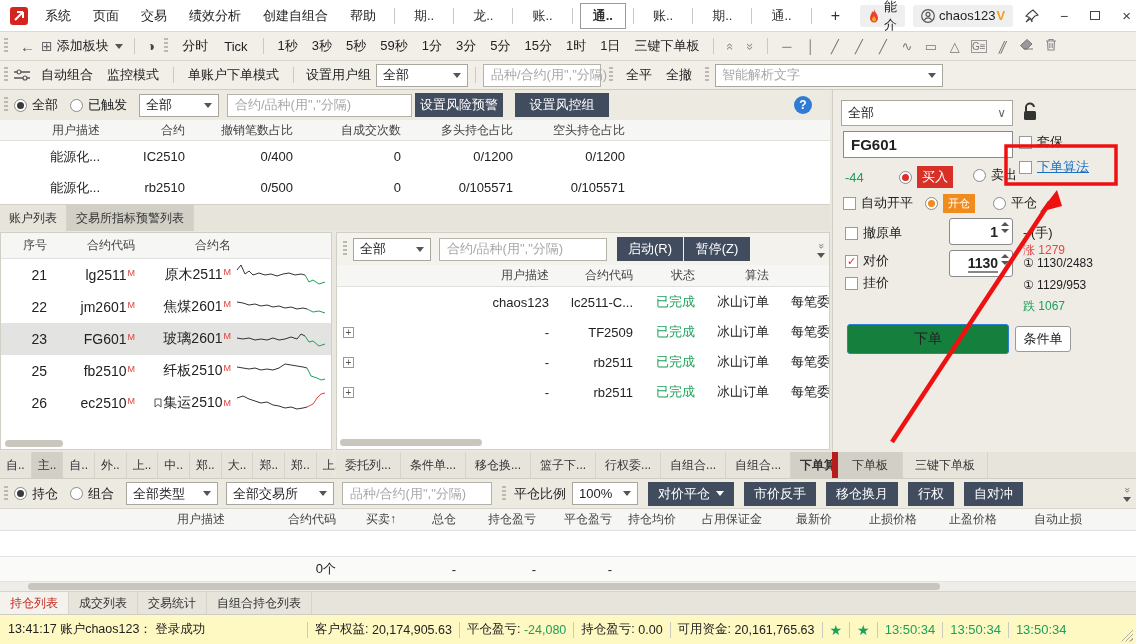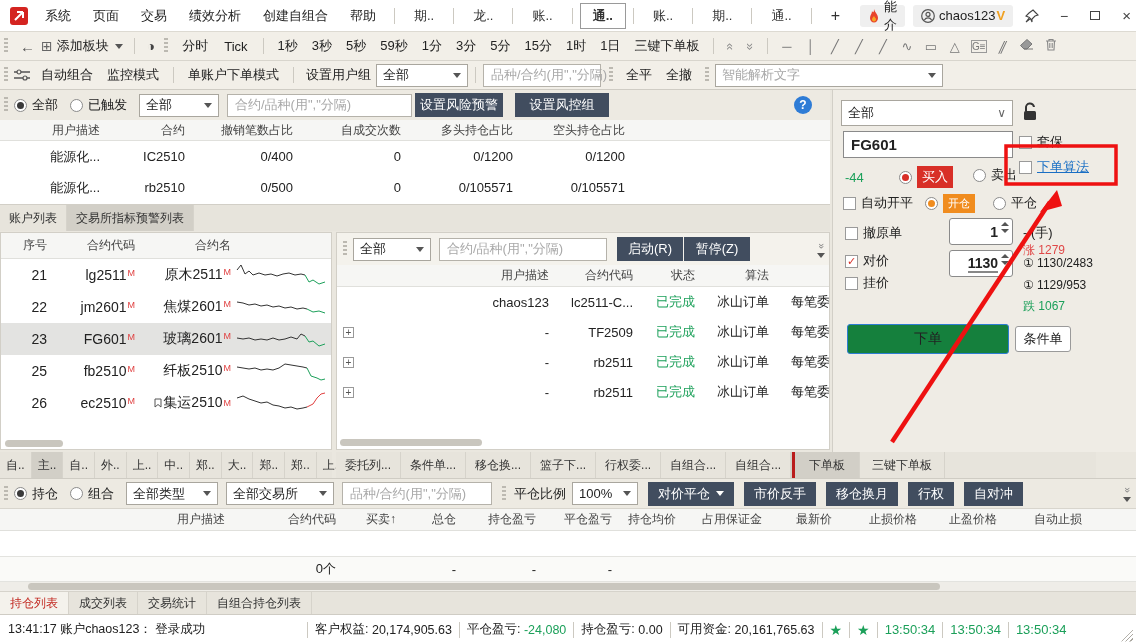--- a/index.html
+++ b/index.html
@@ -463,21 +463,21 @@
   <span class="fx r" style="left:12px;top:184px">
       <span class="cb"></span>
       <span style="font-size:13px">挂价</span>
     </span>
   <span class="r" style="left:190px;top:188px;font-size:12px">① 1129/953</span>
   <span class="r grn" style="left:190px;top:208px;font-size:12px">跌 1067</span>
 
   <span class="fx r" style="left:14px;top:234px;width:162px;height:30px;background:#15803d;border:1px solid #2d7dd2;border-radius:3px;justify-content:center;font-size:14px">下单</span>
   <span class="fx r" style="left:182px;top:236px;width:56px;height:26px;background:#fff;border:1px solid #9a9a9a;border-radius:3px;justify-content:center;font-size:13px">条件单</span>
 </div>
-<div class="r tabbar" style="left:792px;top:452px;width:304px;height:26px;border-left:3px solid #b91c1c">
+<div class="r tabbar" style="left:832px;top:452px;width:304px;height:26px;border-left:6px solid #b91c1c">
   <span class="tb on" style="padding:5px 14px">下单板</span>
   <span class="tb" style="padding:5px 12px">三键下单板</span>
 </div>
 
 <svg class="r" style="left:850px;top:140px;pointer-events:none" width="286" height="312">
   <rect x="156" y="6" width="110" height="38" fill="none" stroke="#ee1111" stroke-width="3.5"></rect>
   <line x1="42" y1="302" x2="200" y2="62" stroke="#ee1111" stroke-width="4.5"></line>
   <polygon points="207,50 190,72 212,66" fill="#ee1111"></polygon>
 </svg>
 
@@ -547,21 +547,21 @@
 <div class="r" style="left:0;top:582px;width:1136px;height:9px;background:#efede8">
   <span class="thumb" style="left:28px;top:1px;width:912px;height:7px"></span>
 </div>
 <div class="r tabbar" style="left:0;top:591px;width:1136px;height:23px;border-top:1px solid #d6d3cb">
   <span class="tb" style="background:#f4f2ec;color:#c22a22;padding:3px 10px">持仓列表</span>
   <span class="tb" style="padding:3px 10px">成交列表</span>
   <span class="tb" style="padding:3px 10px">交易统计</span>
   <span class="tb" style="padding:3px 10px">自组合持仓列表</span>
 </div>
 
-<div class="r fx" style="left:0;top:614px;width:1136px;height:30px;background:#ffffff;border-top:1px solid #cfccc4;font-size:12.5px">
+<div class="r fx" style="left:0;top:614px;width:1136px;height:30px;background:#fef9c3;border-top:1px solid #cfccc4;font-size:12.5px">
   <span style="padding-left:8px;width:300px;flex:none;white-space:nowrap;overflow:hidden">13:41:17 账户chaos123： 登录成功</span>
   <span class="sep"></span>
   <span class="fx"><span>客户权益:</span>&nbsp;<span>20,174,905.63</span></span>
   <span class="sep"></span>
   <span class="fx"><span>平仓盈亏:</span>&nbsp;<span class="grn">-24,080</span></span>
   <span class="sep"></span>
   <span class="fx"><span>持仓盈亏:</span>&nbsp;<span>0.00</span></span>
   <span class="sep"></span>
   <span class="fx"><span>可用资金:</span>&nbsp;<span>20,161,765.63</span></span>
   <span class="sep"></span>

